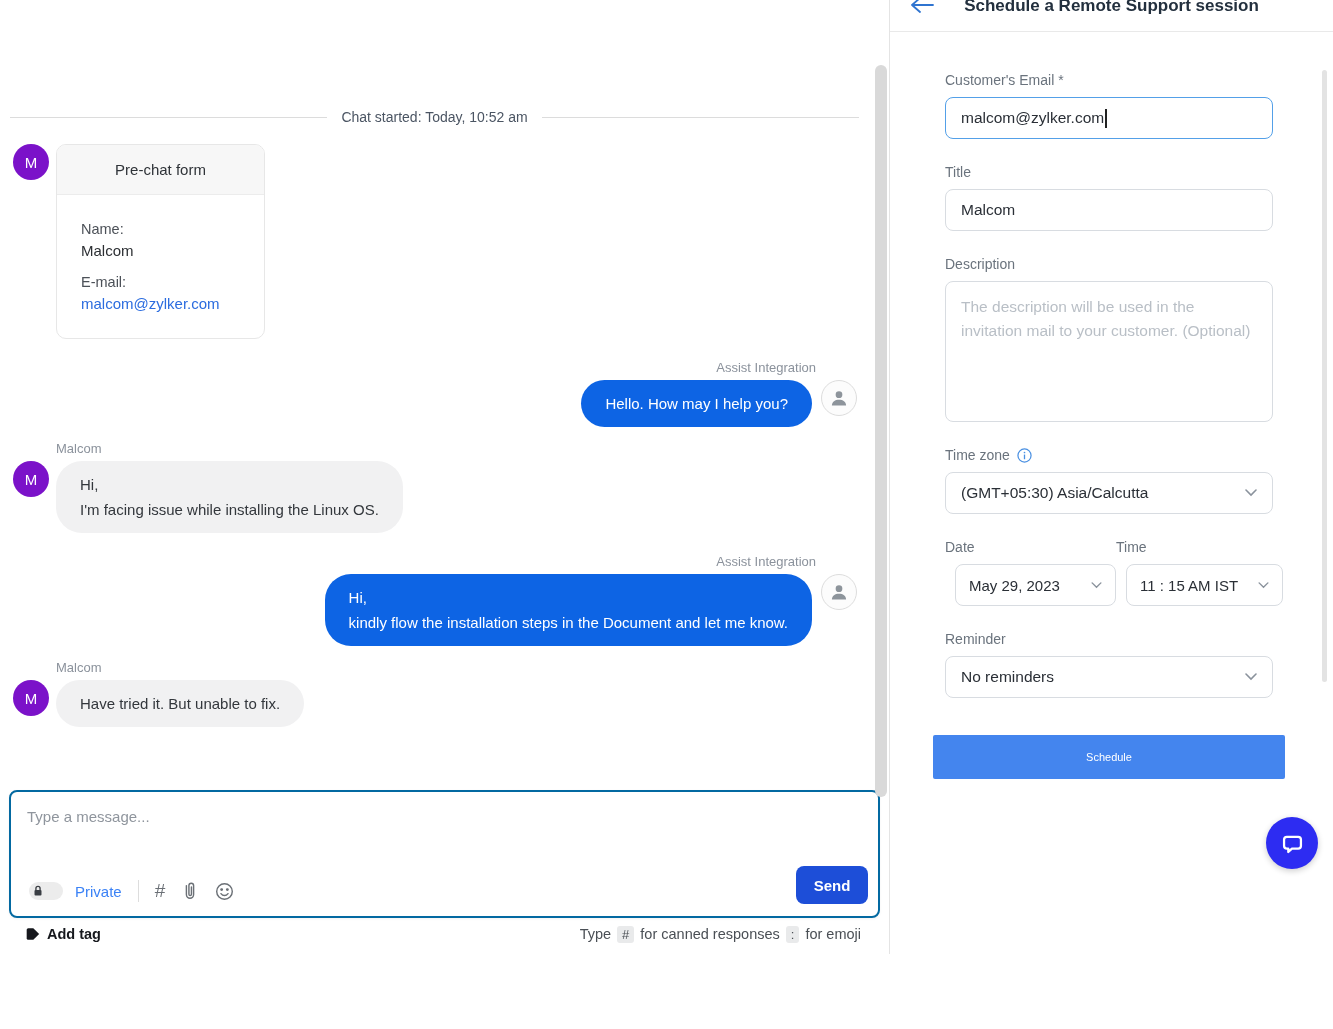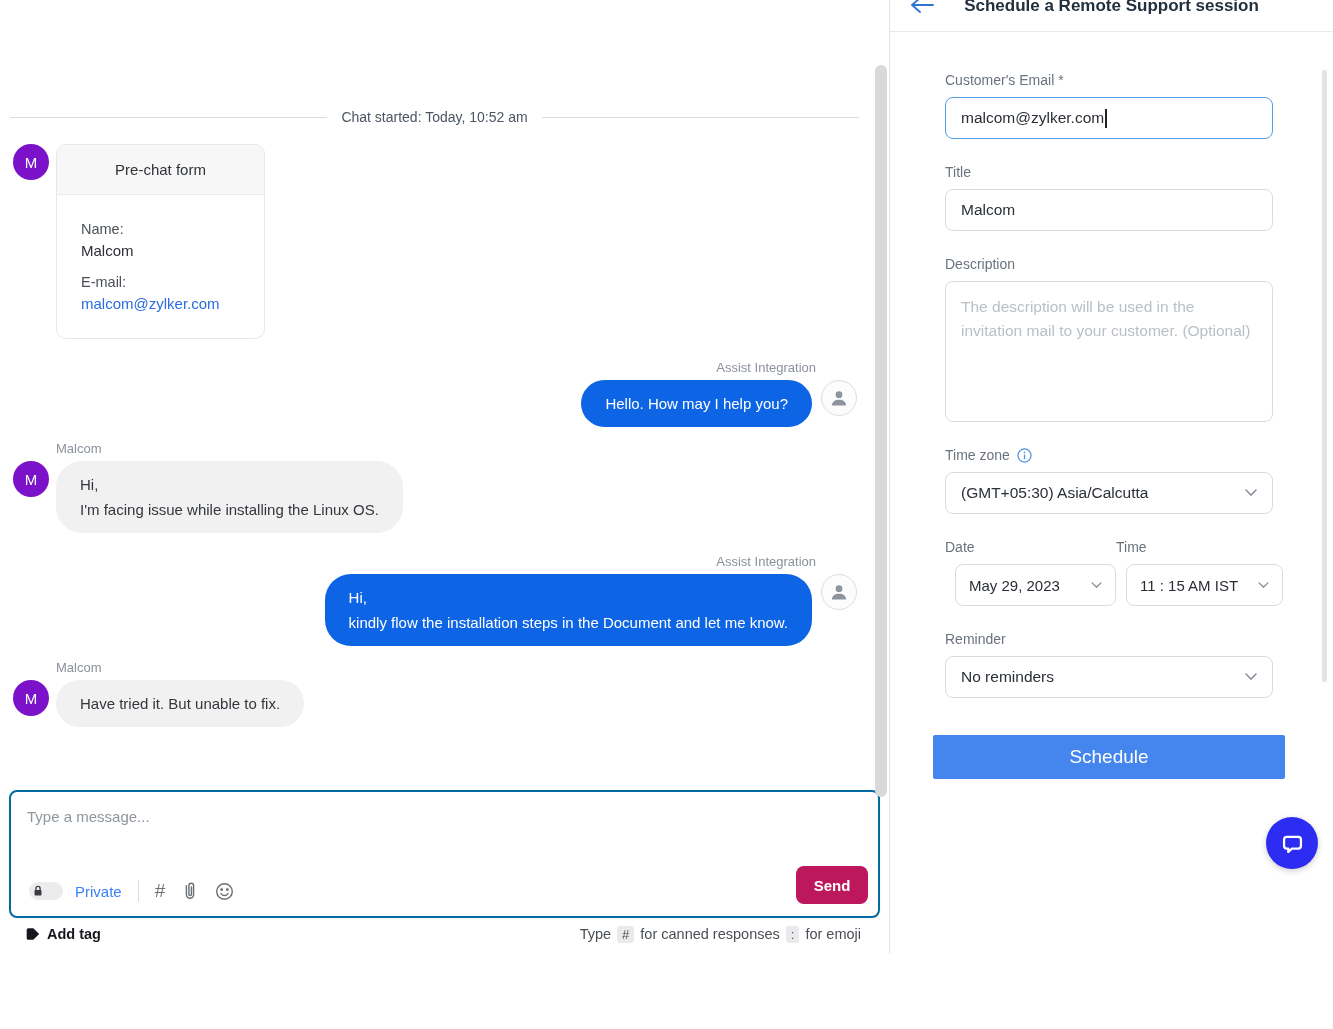--- a/index.html
+++ b/index.html
@@ -51,21 +51,21 @@
   .composer-placeholder { padding:16px 16px; font-size:15px; color:#8f959d; }
   .composer-toolbar { position:absolute; left:18px; bottom:14px; display:flex;
     align-items:center; gap:16px; }
   .private-toggle { width:34px; height:18px; border-radius:9px; background:#ececec;
     position:relative; cursor:pointer; display:flex; align-items:center; padding-left:4px; }
   .private-label { font-size:15px; color:#3b82f6; margin-left:-4px; }
   .tb-divider { width:1px; height:22px; background:#ddd; }
   .tb-icon { cursor:pointer; display:flex; align-items:center; }
   .hash-glyph { font-size:19px; color:#6b7076; }
   .send-btn { position:absolute; right:10px; bottom:12px; width:72px; height:38px;
-    border-radius:8px; background:#be185d; color:#fff; font-size:15px; font-weight:700;
+    border-radius:8px; background:#1d4ed8; color:#fff; font-size:15px; font-weight:700;
     display:flex; align-items:center; justify-content:center; border:none; cursor:default;margin-top:36px; }
 
   .chat-footer { flex:0 0 36px; display:flex; align-items:center; justify-content:space-between;
     padding:0 28px 4px 25px; }
   .add-tag { display:flex; align-items:center; gap:7px; cursor:pointer; }
   .add-tag-label { font-size:14.5px; font-weight:700; color:#16181d; }
   .hint { display:flex; align-items:center; font-size:14.5px; color:#4a4f55; }
   .hint .kbd { background:#e9eaeb; border-radius:3px; padding:1px 5px; font-size:13px;
     color:#4a4f55; margin:0 6px; }
 
@@ -97,21 +97,21 @@
   .caret { display:inline-block; width:1.5px; height:19px; background:#222; margin-left:1px;
     vertical-align:middle; }
   .f-textarea { width:100%; height:141px; border:1px solid #d8dce1; border-radius:8px;
     padding:13px 15px; font-size:15.5px; color:#b9bfc6; line-height:24px; }
   .f-select { justify-content:space-between; cursor:pointer; }
   .dt-row { display:flex; gap:10px; }
   .dt-col-date { width:161px; }
   .dt-col-time { width:157px; }
   .dt-row .f-select { padding:0 13px; font-size:15px;margin-left:10px; }
   .schedule-btn { margin:37px -12px 12px -12px; height:44px; background:#4485ee; color:#fff;
-    font-size:19px; border:none; border-radius:2px; display:flex; align-items:center;
+    font-size:11px; border:none; border-radius:2px; display:flex; align-items:center;
     justify-content:center; width:calc(100% + 24px); cursor:pointer;
     font-family:"Liberation Sans", sans-serif; }
   .right-scrollbar { position:absolute; right:6px; top:145px; width:5px; height:612px;
     background:#e3e3e3; border-radius:3px; }
 
   .widget-bubble { position:absolute; right:15px; bottom:10px; width:52px; height:52px;
     border-radius:50%; background:#2d2cf2; display:flex; align-items:center; justify-content:center;
     cursor:pointer; box-shadow:0 2px 6px rgba(0,0,0,0.2); }
 </style>
 </head>

